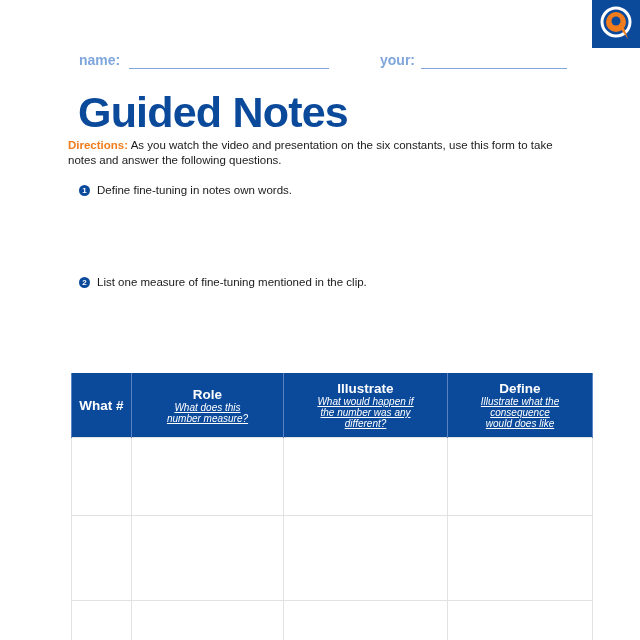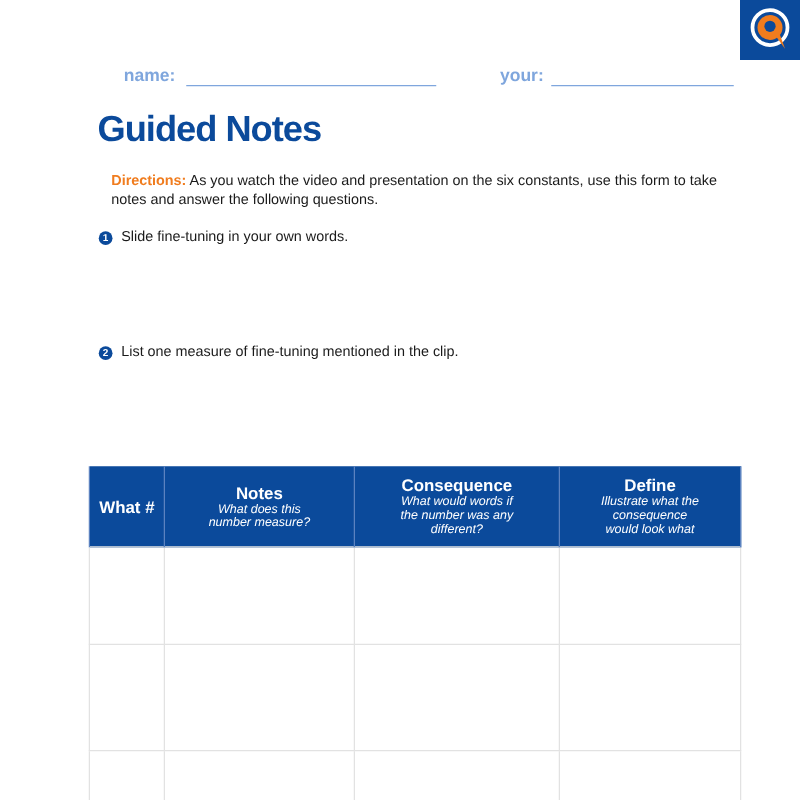--- a/index.html
+++ b/index.html
@@ -4,33 +4,33 @@
 <style>
   html, body { margin:0; padding:0; }
   body {
     width:640px; height:640px; overflow:hidden; background:#ffffff;
     font-family:"Liberation Sans", sans-serif; position:relative; color:#1a1a1a;
   }
   .logo {
     position:absolute; left:592px; top:0; width:48px; height:48px;
     background:#0b4a9b; display:flex; align-items:center; justify-content:center;
   }
-  .namebar { position:absolute; top:52px; left:79px; width:500px; height:20px;margin-left:20px; }
+  .namebar { position:absolute; top:52px; left:79px; width:500px; height:20px; }
   .field-label {
     position:absolute; top:0; font-weight:bold; font-size:14px; color:#7fa6dd;
   }
   .field-line {
     position:absolute; top:16px; height:0; border-bottom:1px solid #7fa6dd;
   }
   h1.title {
     position:absolute; left:78px; top:88px; margin:0;
-    font-size:29px; font-weight:bold; color:#0b4a9b; letter-spacing:-0.8px;
+    font-size:43px; font-weight:bold; color:#0b4a9b; letter-spacing:-0.8px;
   }
   .directions {
-    position:absolute; left:89px; top:138px; width:505px;
+    position:absolute; left:68px; top:138px; width:505px;
     font-size:11.5px; line-height:15px; color:#1a1a1a;
   }
   .directions .lbl { color:#f07c1e; font-weight:bold; }
   .question {
     position:absolute; left:79px; font-size:11.5px; display:flex; align-items:center;
   }
   .qnum {
     width:11px; height:11px; border-radius:50%; background:#0b4a9b; color:#fff;
     font-size:8px; font-weight:bold; display:inline-flex; align-items:center;
     justify-content:center; margin-right:7px;
@@ -38,21 +38,21 @@
   table.notes {
     position:absolute; left:71px; top:373px; width:521px;
     border-collapse:collapse; table-layout:fixed;
   }
   table.notes th {
     background:#0b4a9b; color:#fff; height:64px; padding:0 4px;
     border-left:1px solid #5b82c0; border-right:1px solid #5b82c0;
     vertical-align:middle; text-align:center;
   }
   table.notes th .h { font-size:13.5px; font-weight:bold; display:block; }
-  table.notes th .sub { font-size:10px; font-style:italic; font-weight:normal; display:block; line-height:11px; }
+  table.notes th .sub { font-size:10px; font-style:italic; font-weight:normal; display:block; line-height:11px;text-decoration:underline; }
   table.notes td { border:1px solid #e2e2e2; padding:0; }
   table.notes tr.r1 td { height:77px; }
   table.notes tr.r2 td { height:84px; }
   table.notes tr.r3 td { height:60px; }
 </style>
 </head>
 <body>
 
 <div class="logo">
   <svg width="36" height="40" viewBox="0 0 36 40">
@@ -71,21 +71,21 @@
 </div>
 
 <h1 class="title">Guided Notes</h1>
 
 <div class="directions">
   <span class="lbl">Directions:</span><span> As you watch the video and presentation on the six constants, use this form to take notes and answer the following questions.</span>
 </div>
 
 <div class="question" style="top:184px">
   <span class="qnum">1</span>
-  <span>Slide fine-tuning in your own words.</span>
+  <span>Define fine-tuning in notes own words.</span>
 </div>
 <div style="position:absolute;left:79px;top:200px;width:505px;height:66px;"></div>
 
 <div class="question" style="top:276px">
   <span class="qnum">2</span>
   <span>List one measure of fine-tuning mentioned in the clip.</span>
 </div>
 <div style="position:absolute;left:79px;top:292px;width:505px;height:70px;"></div>
 
 <table class="notes">
@@ -94,30 +94,30 @@
       <col style="width:152px">
       <col style="width:164px">
       <col style="width:145px">
   </colgroup>
   <thead>
     <tr>
       <th>
         <span class="h">What #</span>
       </th>
       <th>
-        <span class="h">Notes</span>
+        <span class="h">Role</span>
         <span class="sub" style="padding:0 22px">What does this number measure?</span>
       </th>
       <th>
-        <span class="h">Consequence</span>
-        <span class="sub" style="padding:0 26px">What would words if the number was any different?</span>
+        <span class="h">Illustrate</span>
+        <span class="sub" style="padding:0 26px">What would happen if the number was any different?</span>
       </th>
       <th>
         <span class="h">Define</span>
-        <span class="sub" style="padding:0 24px">Illustrate what the consequence would look what</span>
+        <span class="sub" style="padding:0 24px">Illustrate what the consequence would does like</span>
       </th>
     </tr>
   </thead>
   <tbody>
     <tr class="r1">
       <td></td>
       <td></td>
       <td></td>
       <td></td>
     </tr>

